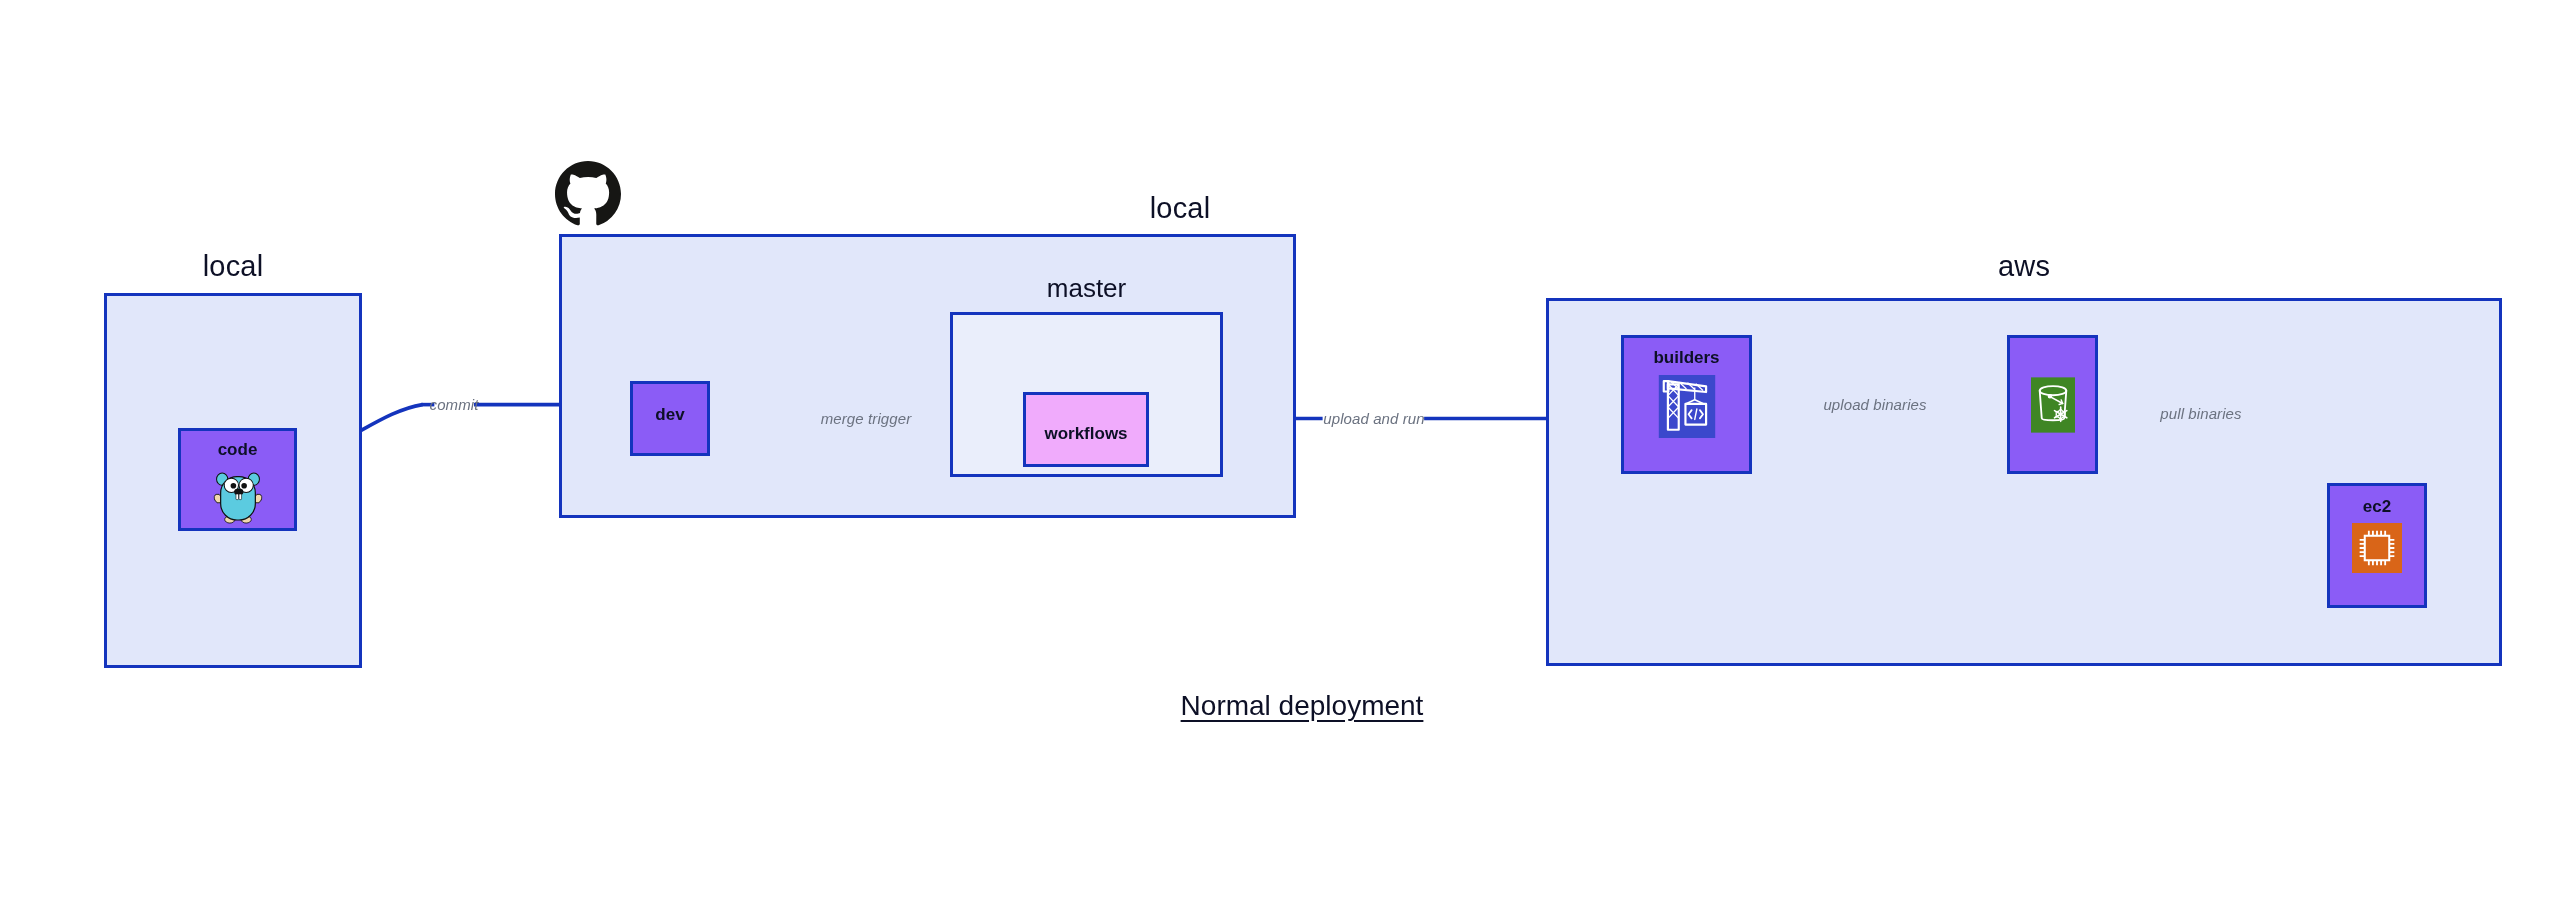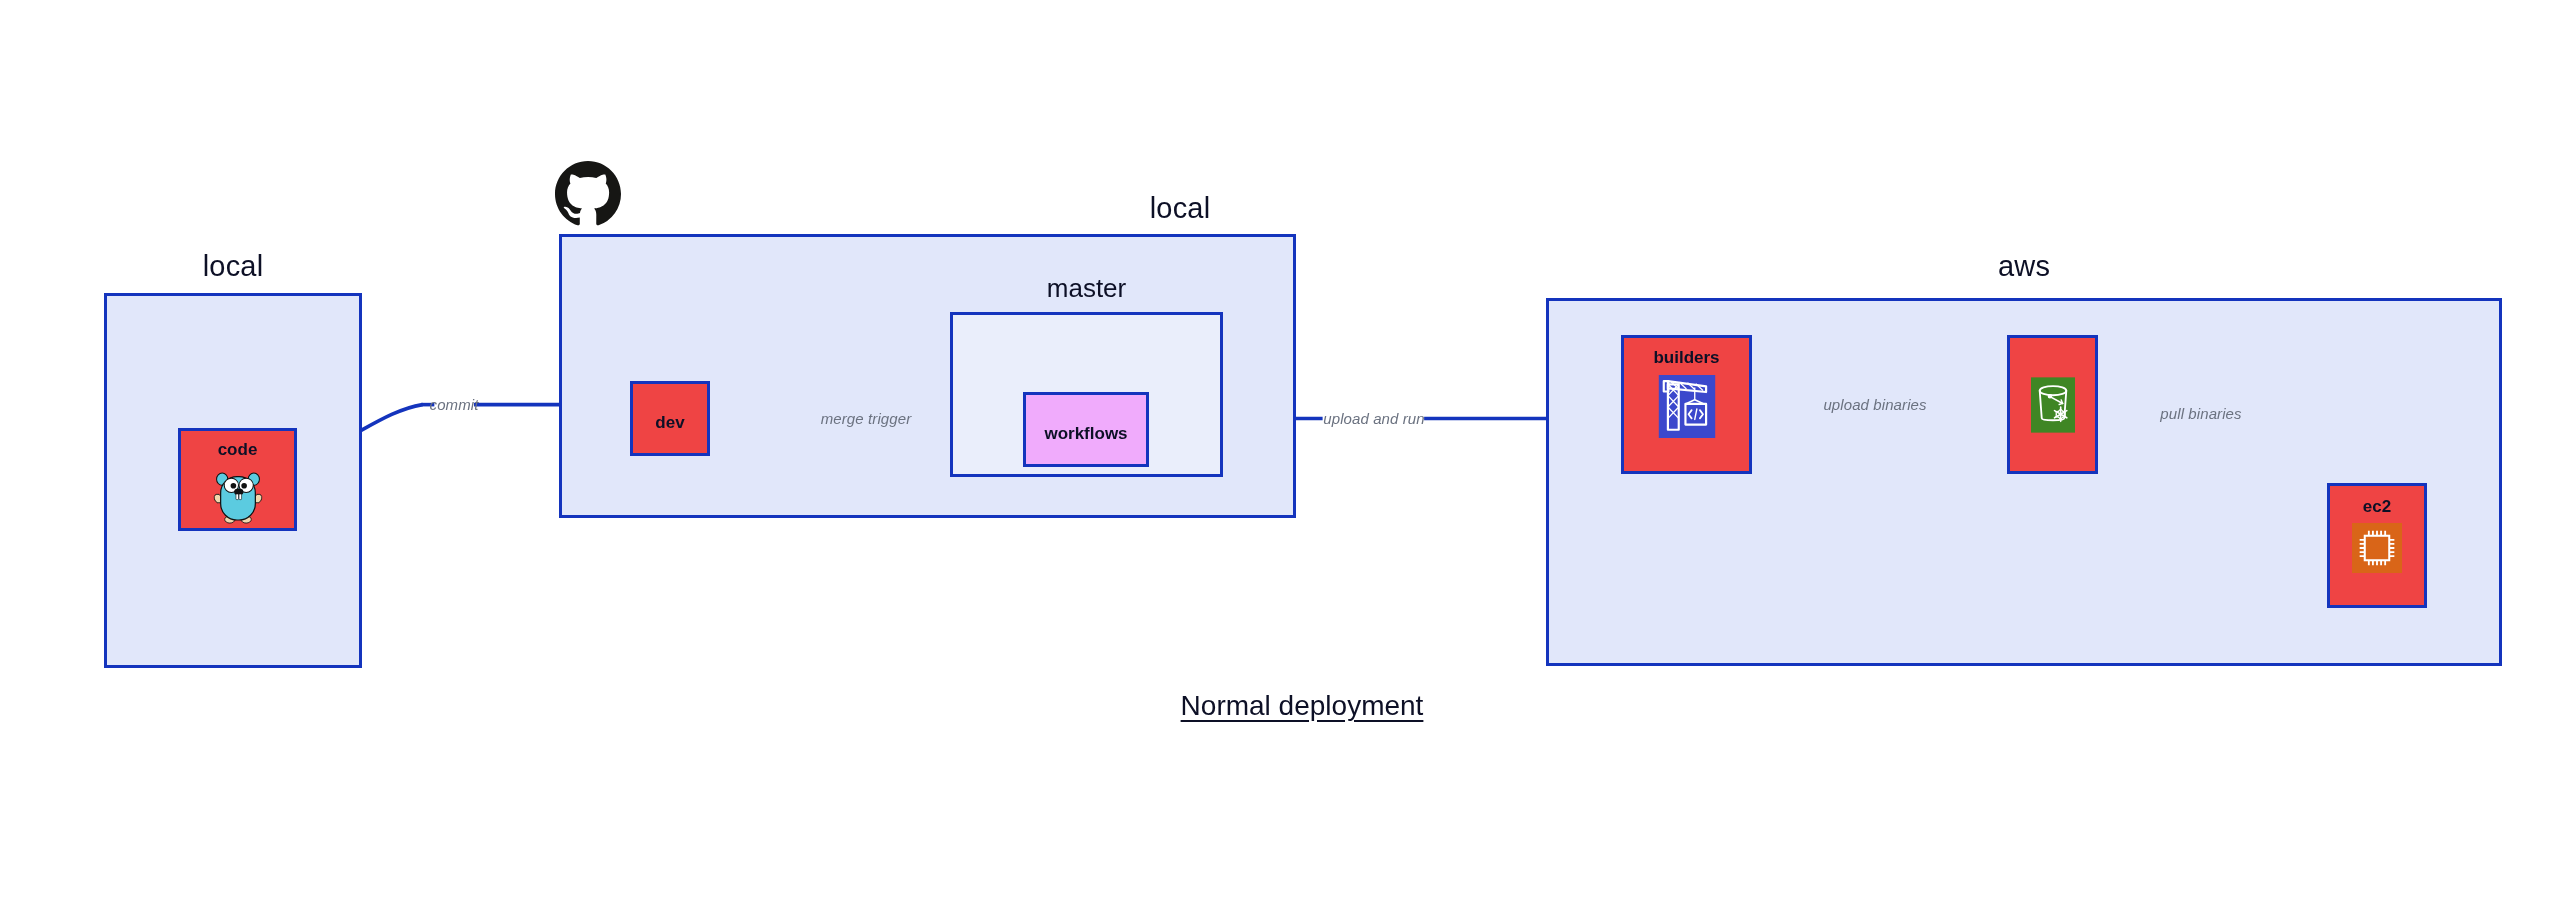--- a/index.html
+++ b/index.html
@@ -47,21 +47,21 @@
     position: absolute;
     font-size: 26px;
     color: #0d1026;
     font-weight: 400;
     white-space: nowrap;
     text-align: center;
   }
   
   .node {
     position: absolute;
-    background: #ef4444;
+    background: #8b5cf6;
     border: 3.1px solid #1434bd;
     box-sizing: border-box;
   }
   .node.bright {
     background: #f0abfc;
   }
   .node-label {
     position: absolute;
     left: 0;
     right: 0;
@@ -190,21 +190,21 @@
       1.36.09 2 .27 1.53-1.04 2.2-.82 2.2-.82.44 1.1.16 1.92.08 2.12.51.56.82 1.27.82 2.15 0 3.07-1.87
       3.75-3.65 3.95.29.25.54.73.54 1.48 0 1.07-.01 1.93-.01 2.2 0 .21.15.46.55.38A8.01 8.01 0 0 0 16
       8c0-4.42-3.58-8-8-8z"></path>
     </svg>
   </div>
 
   <div class="subgroup" style="left:950px; top:312px; width:273px; height:165px;"></div>
   <div class="subgroup-title" style="left:950px; top:273px; width:273px;">master</div>
 
   <div class="node" style="left:630px; top:381px; width:80px; height:75px;">
-    <div class="node-label" style="top:29px;">dev</div>
+    <div class="node-label" style="top:21px;">dev</div>
   </div>
 
   <div class="node bright" style="left:1023px; top:392px; width:126px; height:75px;">
     <div class="node-label" style="top:29px;">workflows</div>
   </div>
 
   <div class="group" style="left:1546px; top:298px; width:956px; height:368px;"></div>
   <div class="group-title" style="left:1546px; top:250px; width:956px;">aws</div>
 
   <div class="node" style="left:1621px; top:335px; width:131px; height:139px;">

